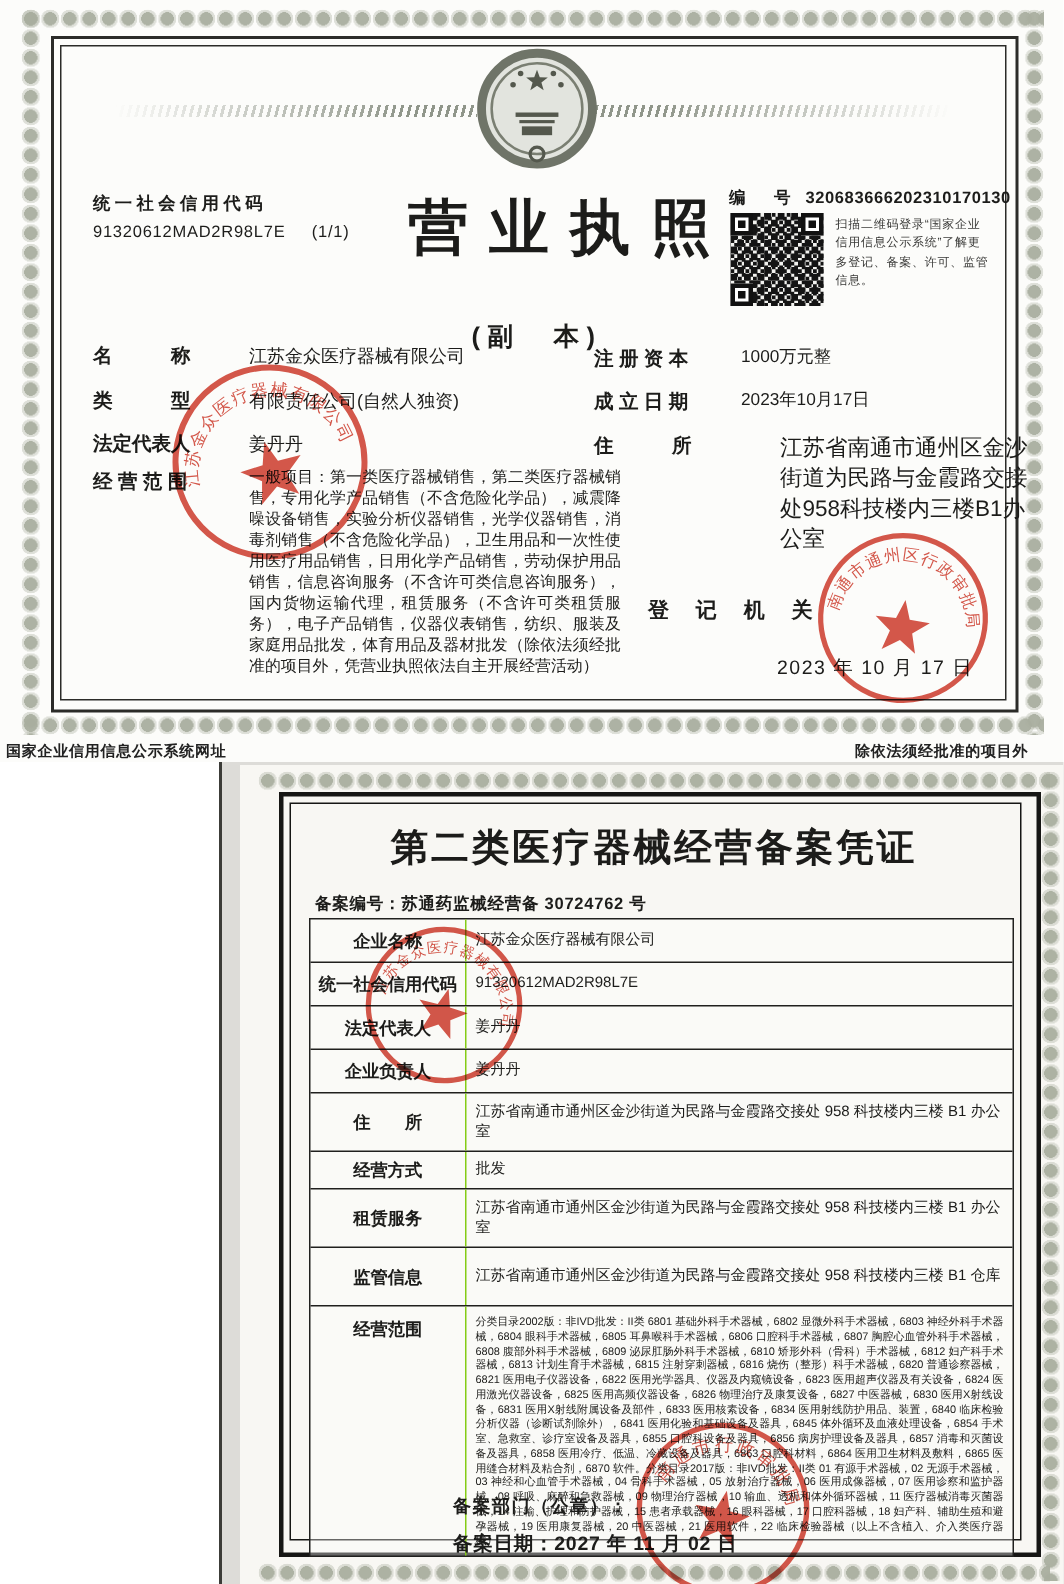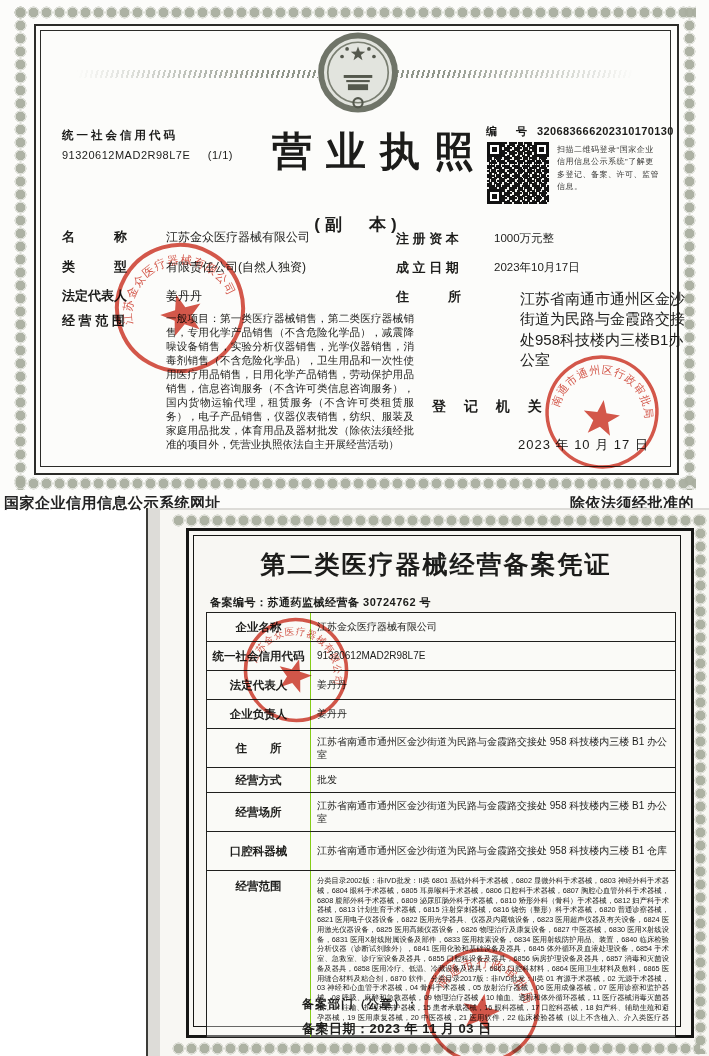--- a/index.html
+++ b/index.html
@@ -32,21 +32,21 @@
   .qr{width:62px;height:62px;background-image:repeating-conic-gradient(#141414 0 25%,transparent 0 50%),repeating-conic-gradient(#141414 0 25%,#f2f2ef 0 50%);background-size:9px 9px,5px 5px;position:absolute;}
   .qr .f{position:absolute;width:15px;height:15px;border:3px solid #111;background:#fff;box-sizing:border-box;}
   .qr .f::after{content:"";position:absolute;inset:2px;background:#111;}
   .qr-cap{font-size:8px;line-height:1.55;color:#3a3a38;letter-spacing:.5px;}
 
   .f-label{font-weight:bold;font-size:13px;white-space:nowrap;}
   .f-value{font-size:12px;line-height:1.35;}
   .scope{font-size:10.6px;text-align:justify;line-height:1.32;}
   .registrar{font-weight:bold;font-size:14px;letter-spacing:7px;white-space:nowrap;}
   .lic-date{font-size:13px;letter-spacing:1px;}
-  .footer-t{font-size:15px;font-weight:bold;color:#222;letter-spacing:.5px;}
+  .footer-t{font-size:10px;font-weight:bold;color:#222;letter-spacing:.5px;}
 
   
   .seal{position:absolute;color:#cf3a2b;opacity:.85;mix-blend-mode:multiply;}
   .seal svg{display:block;}
 
   
   .cert-bg{left:146px;top:508px;width:563px;height:548px;background:#dddcd8;border-left:2px solid #3c3c38;}
   .cert-paper{left:160px;top:510px;width:549px;height:546px;background:#f8f7f3;}
   .cert-frame{left:186px;top:528px;width:502px;height:504px;border:3px solid #161614;}
   .cert-frame-in{left:193px;top:535px;width:486px;height:490px;border:1px solid #161614;}
@@ -202,36 +202,36 @@
   </div>
   <div class="trow h38">
     <div class="tlab">住　　所</div>
     <div class="tval">江苏省南通市通州区金沙街道为民路与金霞路交接处 958 科技楼内三楼 B1 办公室</div>
   </div>
   <div class="trow h24">
     <div class="tlab">经营方式</div>
     <div class="tval">批发</div>
   </div>
   <div class="trow h38">
-    <div class="tlab">经营场所</div>
+    <div class="tlab">租赁服务</div>
     <div class="tval">江苏省南通市通州区金沙街道为民路与金霞路交接处 958 科技楼内三楼 B1 办公室</div>
   </div>
   <div class="trow h38">
-    <div class="tlab">口腔科器械</div>
+    <div class="tlab">监管信息</div>
     <div class="tval">江苏省南通市通州区金沙街道为民路与金霞路交接处 958 科技楼内三楼 B1 仓库</div>
   </div>
   <div class="trow">
     <div class="tlab" style="align-items:flex-start;padding-top:8px;">经营范围</div>
     <div class="tval small">分类目录2002版：非IVD批发：II类 6801 基础外科手术器械，6802 显微外科手术器械，6803 神经外科手术器械，6804 眼科手术器械，6805 耳鼻喉科手术器械，6806 口腔科手术器械，6807 胸腔心血管外科手术器械，6808 腹部外科手术器械，6809 泌尿肛肠外科手术器械，6810 矫形外科（骨科）手术器械，6812 妇产科手术器械，6813 计划生育手术器械，6815 注射穿刺器械，6816 烧伤（整形）科手术器械，6820 普通诊察器械，6821 医用电子仪器设备，6822 医用光学器具、仪器及内窥镜设备，6823 医用超声仪器及有关设备，6824 医用激光仪器设备，6825 医用高频仪器设备，6826 物理治疗及康复设备，6827 中医器械，6830 医用X射线设备，6831 医用X射线附属设备及部件，6833 医用核素设备，6834 医用射线防护用品、装置，6840 临床检验分析仪器（诊断试剂除外），6841 医用化验和基础设备及器具，6845 体外循环及血液处理设备，6854 手术室、急救室、诊疗室设备及器具，6855 口腔科设备及器具，6856 病房护理设备及器具，6857 消毒和灭菌设备及器具，6858 医用冷疗、低温、冷藏设备及器具，6863 口腔科材料，6864 医用卫生材料及敷料，6865 医用缝合材料及粘合剂，6870 软件。分类目录2017版：非IVD批发：II类 01 有源手术器械，02 无源手术器械，03 神经和心血管手术器械，04 骨科手术器械，05 放射治疗器械，06 医用成像器械，07 医用诊察和监护器械，08 呼吸、麻醉和急救器械，09 物理治疗器械，10 输血、透析和体外循环器械，11 医疗器械消毒灭菌器械，14 注输、护理和防护器械，15 患者承载器械，16 眼科器械，17 口腔科器械，18 妇产科、辅助生殖和避孕器械，19 医用康复器械，20 中医器械，21 医用软件，22 临床检验器械（以上不含植入、介入类医疗器械）</div>
   </div>
 </div>
 
 <div class="abs cert-dept">备案部门（公章）：</div>
 <div class="abs cert-date">
-  <span>备案日期：</span><span>2023 年 11 月 03 日</span>
+  <span>备案日期：</span><span>2027 年 11 月 02 日</span>
 </div>
 
 <div class="seal" style="left:240px;top:614px;transform:rotate(16deg);">
   <svg width="112" height="112" viewBox="0 0 140 140">
     <defs>
         <path id="arc-c" d="M 20,76 A 50,50 0 0 1 120,76" fill="none"></path>
       </defs>
     <circle cx="70" cy="70" r="63" fill="none" stroke="currentColor" stroke-width="4.5"></circle>
     <polygon points="70,56 75.3,70.7 90.9,71.2 78.6,80.8 82.9,95.8 70,87 57.1,95.8 61.4,80.8 49.1,71.2 64.7,70.7" fill="currentColor"></polygon>
     <text font-size="12" fill="currentColor" letter-spacing="1"><textPath href="#arc-c" startOffset="50%" text-anchor="middle">江苏金众医疗器械有限公司</textPath></text>

